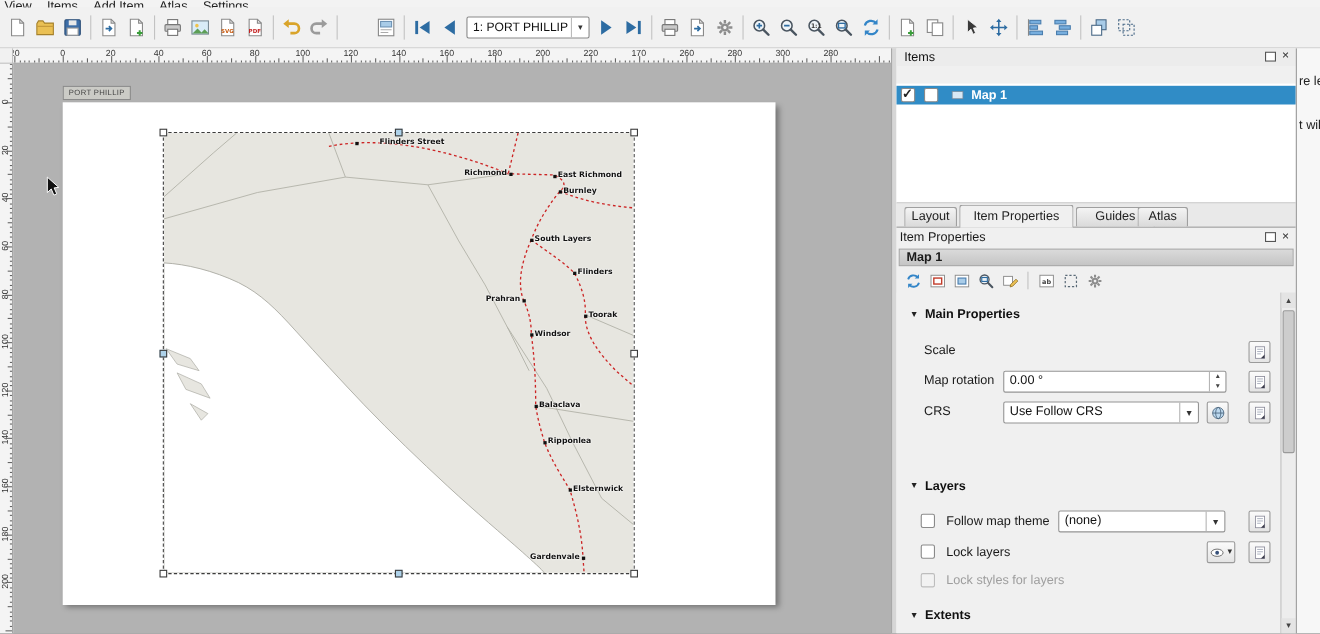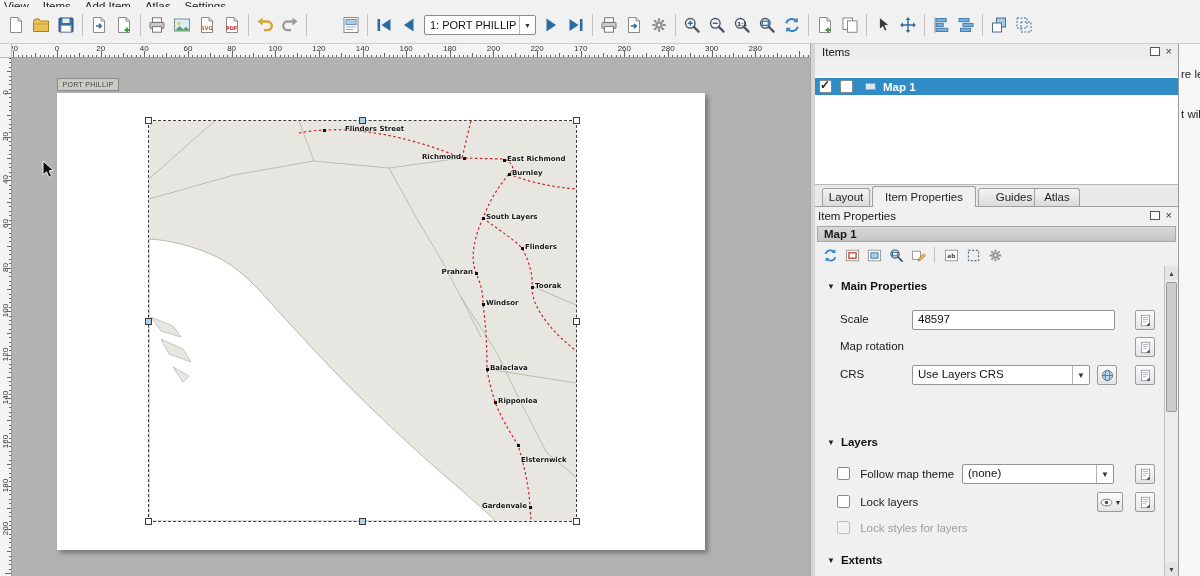--- a/index.html
+++ b/index.html
@@ -753,21 +753,21 @@
             <span class="map-label" style="top: 147px; left: 324px; transform: translateX(-100%);">Prahran</span>
             <span class="map-dot" style="left: 381.5px; top: 164.5px;"></span>
             <span class="map-label" style="top: 161px; left: 386px;">Toorak</span>
             <span class="map-dot" style="left: 332.5px; top: 181.5px;"></span>
             <span class="map-label" style="top: 178px; left: 337px;">Windsor</span>
             <span class="map-dot" style="left: 336.5px; top: 246.5px;"></span>
             <span class="map-label" style="top: 243px; left: 341px;">Balaclava</span>
             <span class="map-dot" style="left: 344.5px; top: 279.5px;"></span>
             <span class="map-label" style="top: 276px; left: 349px;">Ripponlea</span>
             <span class="map-dot" style="left: 367.5px; top: 322.5px;"></span>
-            <span class="map-label" style="top: 319px; left: 372px; margin-top: 16px;">Elsternwick</span>
+            <span class="map-label" style="top: 319px; left: 372px;">Elsternwick</span>
             <span class="map-dot" style="left: 379.5px; top: 384.5px;"></span>
             <span class="map-label" style="top: 381px; left: 378px; transform: translateX(-100%);">Gardenvale</span>
           </div>
 
         <span class="handle" style="left:-4px;top:-4px"></span>
         <span class="handle mid" style="left:210px;top:-4px"></span>
         <span class="handle" style="left:424px;top:-4px"></span>
         <span class="handle mid" style="left:-4px;top:197px"></span>
         <span class="handle" style="left:424px;top:197px"></span>
         <span class="handle" style="left:-4px;top:397px"></span>
@@ -874,47 +874,51 @@
           </svg>
         </span>
       </div>
 
     <div class="props">
 
       <div class="sechdr" style="top:14px"><span class="tri">▼</span><span>Main Properties</span></div>
 
       <div class="prow" style="top:44px">
         <span class="plabel" style="left:25px">Scale</span>
-        <span class="field" style="left:97px;width:203px">
-          <span class="fieldtext">48597</span>
-        </span>
         <span class="obtn" style="left:320px">
             <svg viewBox="0 0 20 20" width="100%" height="100%">
               <rect x="4.5" y="3" width="11" height="14" fill="#fff" stroke="#8a8a99"></rect>
               <path d="M6.5,6 h7 M6.5,8.8 h7 M6.5,11.6 h4.5" stroke="#9aa2b2"></path>
               <path d="M15.5,17 v-4.5 l-4.5,4.5 z" fill="#3a3a4a"></path>
             </svg>
           </span>
       </div>
 
       <div class="prow" style="top:71px">
         <span class="plabel" style="left:25px">Map rotation</span>
+        <span class="field" style="left:97px;width:203px">
+          <span class="fieldtext">0.00 °</span>
+          <span class="spin">
+            <span>▲</span>
+            <span>▼</span>
+          </span>
+        </span>
         <span class="obtn" style="left:320px">
             <svg viewBox="0 0 20 20" width="100%" height="100%">
               <rect x="4.5" y="3" width="11" height="14" fill="#fff" stroke="#8a8a99"></rect>
               <path d="M6.5,6 h7 M6.5,8.8 h7 M6.5,11.6 h4.5" stroke="#9aa2b2"></path>
               <path d="M15.5,17 v-4.5 l-4.5,4.5 z" fill="#3a3a4a"></path>
             </svg>
           </span>
       </div>
 
       <div class="prow" style="top:99px">
         <span class="plabel" style="left:25px">CRS</span>
         <span class="field" style="left:97px;width:178px">
-          <span class="fieldtext">Use Layers CRS</span>
+          <span class="fieldtext">Use Follow CRS</span>
           <span class="combo-arrow">▼</span>
         </span>
         <span class="sbtn" style="left:282px">
             <svg viewBox="0 0 20 20" width="100%" height="100%">
               <circle cx="10" cy="10" r="6.8" fill="#bcd8ee" stroke="#47617a"></circle>
               <ellipse cx="10" cy="10" rx="3.1" ry="6.8" fill="none" stroke="#47617a"></ellipse>
               <path d="M3.2,10 h13.6" stroke="#47617a"></path>
             </svg>
           </span>
         <span class="obtn" style="left:320px">

